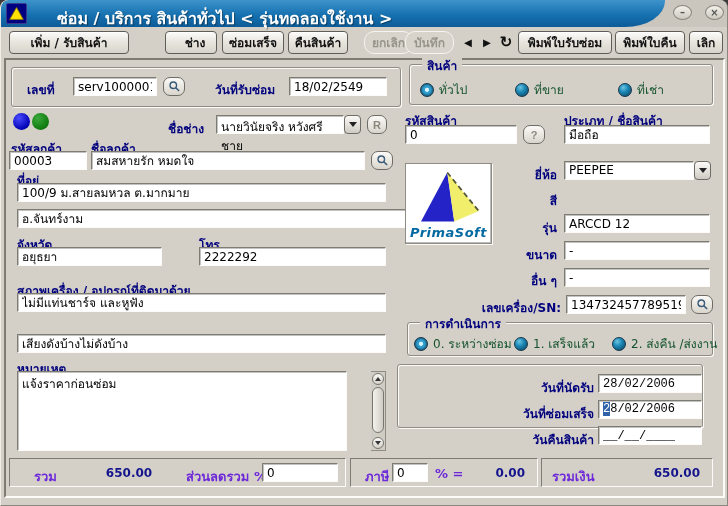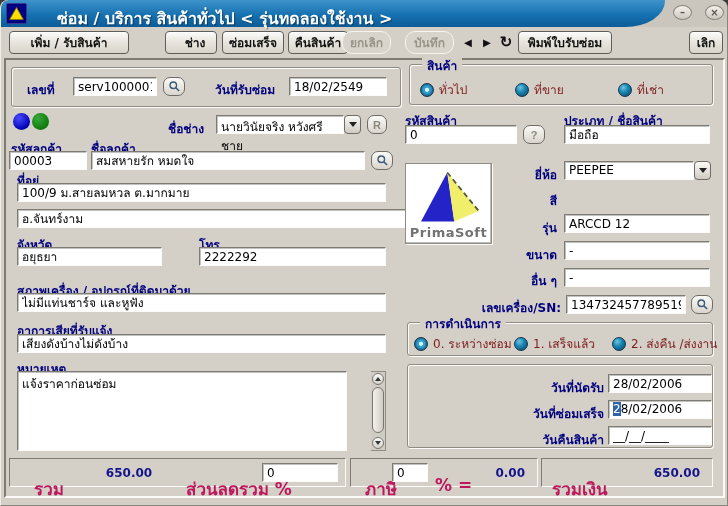--- a/index.html
+++ b/index.html
@@ -37,21 +37,21 @@
   .sbtn { position:absolute; height:19px; width:22px; background:linear-gradient(180deg,#fbfaf7,#d9d5cc);
           border:1px solid #6e6c66; border-radius:7px; font-size:11px; color:#8b887e; font-weight:bold;
           display:flex; align-items:center; justify-content:center; cursor:pointer; }
   .group { position:absolute; border:1px solid #8f8c84; border-radius:3px; box-shadow:1px 1px 0 #fcfbf7, inset 1px 1px 0 #fcfbf7; }
   .grouplbl { position:absolute; top:-9px; left:12px; background:#d4d0c8; padding:0 5px; color:#00007d; font-weight:bold; font-size:12px; white-space:nowrap; }
 
   .radio-row { position:absolute; display:flex; align-items:center; gap:5px; cursor:pointer; }
   .radio { width:14px; height:14px; border-radius:50%; border:1px solid #16364a;
            background:radial-gradient(circle at 36% 30%, #6cc4e0 0%, #1b88b6 40%, #0a3d5c 100%); }
   .radio.sel { background:radial-gradient(circle at 50% 48%, #d9f3ff 0% 20%, #2f9fd0 28% 42%, #0a2c44 95%); }
-  .radio-lbl { font-size:12px; color:#7f1d1d; white-space:nowrap; }
+  .radio-lbl { font-size:12px; color:#14532d; white-space:nowrap; }
 
   .combo { position:absolute; height:19px; display:flex; }
   .combo .cfield { height:19px; background:#fff; font-family:inherit; font-size:12px; color:#000; padding:1px 4px;
                    border:1px solid; border-color:#7e7b73 #fcfbf7 #fcfbf7 #7e7b73; box-shadow:inset 1px 1px 0 rgba(80,80,75,.35); }
   .combo .cbtn { width:17px; height:19px; background:linear-gradient(180deg,#fbfaf7,#cfcbc2); border:1px solid #6e6c66; border-radius:4px;
                  display:flex; align-items:center; justify-content:center; cursor:pointer; }
   .tri-down { width:0; height:0; border-left:4px solid transparent; border-right:4px solid transparent; border-top:5px solid #222; }
   .tri-up-s { width:0; height:0; border-left:3px solid transparent; border-right:3px solid transparent; border-bottom:4px solid #333; }
   .tri-dn-s { width:0; height:0; border-left:3px solid transparent; border-right:3px solid transparent; border-top:4px solid #333; }
 
@@ -62,26 +62,26 @@
   #notewrap { position:absolute; left:16px; top:371px; width:369px; height:80px; }
   #notearea { position:absolute; left:0; top:0; width:330px; height:80px; resize:none; background:#fff; font-family:inherit; font-size:12px; padding:2px 4px;
               border:1px solid; border-color:#7e7b73 #fcfbf7 #fcfbf7 #7e7b73; box-shadow:inset 1px 1px 0 rgba(80,80,75,.35); overflow:hidden; }
   #notescroll { position:absolute; right:0; top:0; width:15px; height:80px; background:#cfccc4; border:1px solid #8f8c84; border-left:none; }
   .scr-arrow { position:absolute; left:1px; width:12px; height:12px; border-radius:6px; background:linear-gradient(180deg,#fbfaf7,#d5d1c8); border:1px solid #77756e;
                display:flex; align-items:center; justify-content:center; cursor:pointer; }
   #scr-thumb { position:absolute; left:1px; top:15px; width:12px; height:46px; border-radius:6px; background:linear-gradient(90deg,#f4f2ec,#cfccc3); border:1px solid #77756e; cursor:pointer; }
 
   .panel { position:absolute; top:458px; height:29px; background:#d4d0c8;
            border:1px solid; border-color:#7e7b73 #fcfbf7 #fcfbf7 #7e7b73; }
-  .tot-lbl { position:absolute; top:16px; color:#be185d; font-weight:bold; font-size:17px; white-space:nowrap; }
+  .tot-lbl { position:absolute; top:7px; color:#6d28d9; font-weight:bold; font-size:13px; white-space:nowrap; }
   .tot-val { position:absolute; top:7px; color:#14148c; font-weight:bold; font-size:12px; text-align:center; white-space:nowrap; }
 
   #logo { position:absolute; left:404px; top:163px; width:87px; height:81px; background:#fff; border:1px solid #8f8c84;
           box-shadow:1px 1px 0 #fcfbf7, inset -1px -1px 0 #bbb; display:flex; flex-direction:column; align-items:center; justify-content:flex-end; padding-bottom:3px; }
-  #logotext { font-size:13px; font-weight:bold; color:#737373; letter-spacing:0.5px; }
+  #logotext { font-size:13px; font-weight:bold; color:#0369a1; letter-spacing:0.5px;font-style:italic; }
 
   .selchar { background:#3163ab; color:#fff; }
 </style>
 </head>
 <body>
 
 <div id="window">
 
   <div id="titlebar">
     <div id="titleblue"></div>
@@ -92,26 +92,27 @@
     </div>
     <div id="title">ซ่อม / บริการ สินค้าทั่วไป &lt; รุ่นทดลองใช้งาน &gt;</div>
     <div class="winbtn" style="left:672px;"><span>–</span></div>
     <div class="winbtn" style="left:704px;"><span>×</span></div>
   </div>
 
   <button class="btn" style="left:8px;width:120px;">เพิ่ม / รับสินค้า</button>
   <button class="btn" style="left:164px;width:52px;padding-left:8px;">ช่าง</button>
   <button class="btn" style="left:221px;width:62px;">ซ่อมเสร็จ</button>
   <button class="btn" style="left:287px;width:60px;">คืนสินค้า</button>
-  <button class="btn disabled" style="left:341px;width:49px;text-align:center;">ยกเลิก</button>
+  <button class="btn disabled" style="left:363px;width:49px;text-align:center;">ยกเลิก</button>
   <button class="btn disabled" style="left:404px;width:49px;">บันทึก</button>
   <button class="navglyph" style="left:458px;">◄</button>
   <button class="navglyph" style="left:477px;">►</button>
   <button class="navglyph" style="left:496px;font-size:15px;">↻</button>
   <button class="btn" style="left:517px;width:94px;">พิมพ์ใบรับซ่อม</button>
+  <button class="btn" style="left:614px;width:70px;">พิมพ์ใบคืน</button>
   <button class="btn" style="left:688px;width:34px;">เลิก</button>
 
   <div id="contentpanel"></div>
 
   <div class="group" style="left:10px;top:67px;width:390px;height:40px;"></div>
   <div class="lbl" style="left:26px;top:80px;">เลขที่</div>
   <input class="field" style="left: 72px; top: 77px; width: 84px;" value="serv1000001">
   <button class="sbtn" style="left:162px;top:77px;">
     <svg width="13" height="13" viewBox="0 0 16 16">
       <circle cx="6.5" cy="6.5" r="4" fill="none" stroke="#3a5a7a" stroke-width="1.7"></circle>
@@ -146,21 +147,20 @@
   <div class="lbl" style="left:16px;top:171px;">ที่อยู่</div>
   <input class="field" style="left: 16px; top: 183px; width: 369px;" value="100/9 ม.สายลมหวล ต.มากมาย">
   <input class="field" style="left: 16px; top: 209px; width: 399px;" value="อ.จันทร์งาม">
   <div class="lbl" style="left:16px;top:235px;">จังหวัด</div>
   <div class="lbl" style="left:198px;top:235px;">โทร</div>
   <input class="field" style="left: 16px; top: 247px; width: 145px;" value="อยุธยา">
   <input class="field" style="left: 198px; top: 247px; width: 187px;" value="2222292">
 
   <div class="lbl" style="left:16px;top:281px;">สภาพเครื่อง / อุปกรณ์ที่ติดมาด้วย</div>
   <input class="field" style="left: 16px; top: 293px; width: 369px;" value="ไม่มีแท่นชาร์จ และหูฟัง">
-  <div class="lbl" style="left:16px;top:321px;">อาการเสียที่รับแจ้ง</div>
   <input class="field" style="left: 16px; top: 334px; width: 369px;" value="เสียงดังบ้างไม่ดังบ้าง">
   <div class="lbl" style="left:16px;top:359px;">หมายเหตุ</div>
   <div id="notewrap">
     <textarea id="notearea" style="">แจ้งราคาก่อนซ่อม</textarea>
     <div id="notescroll">
       <div class="scr-arrow" style="top:1px;">
           <div class="tri-up-s"></div>
         </div>
       <div id="scr-thumb"></div>
       <div class="scr-arrow" style="bottom:1px;">
@@ -233,21 +233,21 @@
     <div class="radio-row" style="left:106px;top:11px;">
       <div class="radio"></div>
       <div class="radio-lbl">1. เสร็จแล้ว</div>
     </div>
     <div class="radio-row" style="left:204px;top:11px;">
       <div class="radio"></div>
       <div class="radio-lbl">2. ส่งคืน /ส่งงาน</div>
     </div>
   </div>
 
-  <div class="group" style="left:406px;top:364px;width:306px;height:84px;">
+  <div class="group" style="left:396px;top:364px;width:306px;height:64px;font-family:Liberation Mono, monospace;">
     <div class="rlbl" style="left:80px;top:13px;width:116px;">วันที่นัดรับ</div>
     <input class="field" style="left: 200px; top: 9px; width: 104px;" value="28/02/2006">
     <div class="rlbl" style="left:80px;top:39px;width:116px;">วันที่ซ่อมเสร็จ</div>
     <div class="field" style="left:200px;top:35px;width:104px;"><span class="selchar">2</span><span>8/02/2006</span></div>
     <div class="rlbl" style="left:80px;top:65px;width:116px;">วันคืนสินค้า</div>
     <input class="field" style="left: 200px; top: 61px; width: 104px;" value="__/__/____">
   </div>
 
   <div class="panel" style="left:8px;width:337px;">
     <div class="tot-lbl" style="left:24px;">รวม</div>

